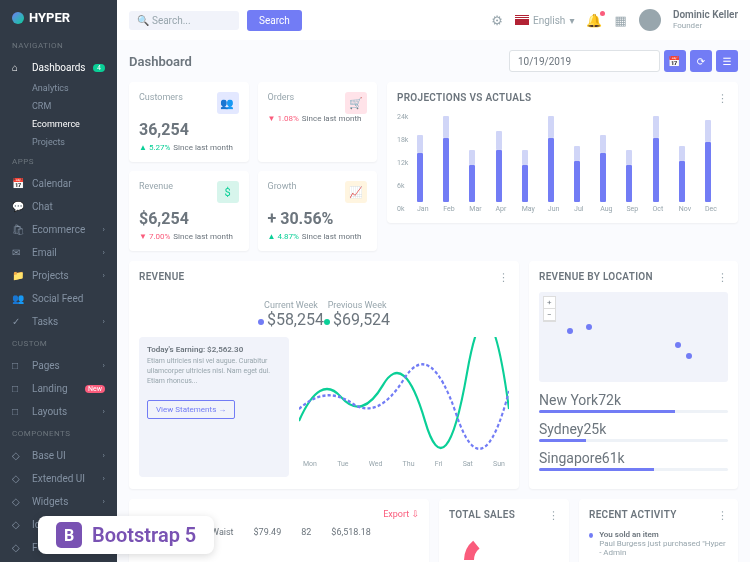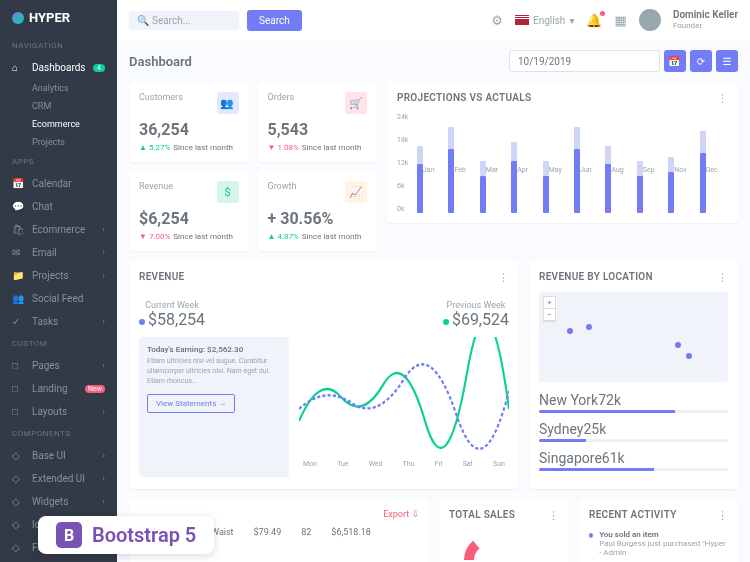--- a/index.html
+++ b/index.html
@@ -48,40 +48,40 @@
 .ic-yellow{background:#fff5e0;color:#ffbc00}
 .stat-val{font-size:16px;font-weight:700;color:#6c757d;margin:6px 0 4px}
 .stat-meta{font-size:8px;display:flex;align-items:center;gap:3px}
 .up{color:#0acf97}
 .down{color:#fa5c7c}
 .card-title{font-size:10px;color:#6c757d;font-weight:600;text-transform:uppercase;letter-spacing:0.3px}
 .card-head{display:flex;justify-content:space-between;margin-bottom:8px}
 .dots{cursor:pointer;color:#98a6ad}
 .chart-bars{display:flex;align-items:end;height:100px;gap:3px;padding-left:20px;position:relative}
 .y-labels{position:absolute;left:0;top:0;height:100%;display:flex;flex-direction:column;justify-content:space-between;font-size:7px;color:#98a6ad}
-.bar-group{flex:1;display:flex;flex-direction:row;align-items:center}
+.bar-group{flex:1;display:flex;flex-direction:column;}
 .bar-stack{display:flex;gap:1px;align-items:end;height:90px}
 .bar{width:6px;background:#727cf5;border-radius:1px}
 .bar.light{background:#d0d5f7}
 .bar-lbl{font-size:7px;color:#98a6ad;margin-top:3px}
 .row2{display:flex;gap:10px;padding:10px 12px 0}
 .rev-card{flex:0 0 390px}
 .loc-card{flex:1}
-.rev-head{display:flex;justify-content:space-between;padding:8px 0}
+.rev-head{display:flex;justify-content:center;padding:8px 0}
 .rev-metric{text-align:center}
 .rev-lbl{font-size:9px;color:#98a6ad;display:block}
 .rev-val{font-size:16px;font-weight:400;color:#6c757d}
 .rev-dot{display:inline-block;width:6px;height:6px;border-radius:50%;margin-right:3px}
 .dot-blue{background:#727cf5}
 .dot-green{background:#0acf97}
 .rev-body{display:flex;gap:10px;height:140px}
 .rev-note{flex:0 0 150px;background:#f1f3fa;padding:8px;border-radius:4px;font-size:8px}
 .rev-note-title{font-weight:600;margin-bottom:3px}
 .rev-note-text{color:#98a6ad;line-height:1.4;font-size:7px}
-.view-btn{border:1px solid #727cf5;color:#727cf5;background:none;padding:4px 8px;font-size:8px;margin-top:8px;cursor:pointer;border-radius:2px}
+.view-btn{border:1px solid #727cf5;color:#727cf5;background:none;padding:4px 8px;font-size:8px;margin-top:14px;cursor:pointer;border-radius:2px}
 .line-chart{flex:1;position:relative}
 .line-chart svg{width:100%;height:120px}
 .line-x{display:flex;justify-content:space-between;font-size:7px;color:#98a6ad;padding:0 4px}
 .map{height:90px;background:#f1f3fa;border-radius:3px;position:relative;margin-bottom:10px}
 .map-dot{position:absolute;width:6px;height:6px;background:#727cf5;border-radius:50%}
 .zoom{position:absolute;left:4px;top:4px;background:#fff;border:1px solid #ddd;font-size:8px}
 .zoom div{padding:1px 3px;border-bottom:1px solid #ddd;cursor:pointer}
 .loc-row{margin-bottom:8px}
 .loc-head{display:flex;justify-content:flex-start;font-size:14px;margin-bottom:2px}
 .loc-bar{height:3px;background:#eef2f7;border-radius:2px;overflow:hidden}
@@ -187,21 +187,20 @@
           <div class="stat-meta">
             <span class="up">▲ 5.27%</span>
             <span>Since last month</span>
           </div>
         </div>
         <div class="card stat-card">
           <div class="stat-head">
             <span class="stat-label">Orders</span>
             <span class="stat-icon ic-red">🛒</span>
           </div>
-          <div class="stat-val">5,543</div>
           <div class="stat-meta">
             <span class="down">▼ 1.08%</span>
             <span>Since last month</span>
           </div>
         </div>
         <div class="card stat-card">
           <div class="stat-head">
             <span class="stat-label">Revenue</span>
             <span class="stat-icon ic-green">$</span>
           </div>
@@ -287,34 +286,52 @@
                 <div style="display:flex;flex-direction:column">
                   <div class="bar light" style="height:22.5px"></div>
                   <div class="bar" style="height:63.75px"></div>
                 </div>
               </div>
               <div class="bar-lbl">Jun</div>
             </div>
             <div class="bar-group">
               <div class="bar-stack">
                 <div style="display:flex;flex-direction:column">
+                  <div class="bar light" style="height:15px"></div>
+                  <div class="bar" style="height:41.25px"></div>
+                </div>
+              </div>
+              <div class="bar-lbl">Jul</div>
+            </div>
+            <div class="bar-group">
+              <div class="bar-stack">
+                <div style="display:flex;flex-direction:column">
                   <div class="bar light" style="height:18.75px"></div>
                   <div class="bar" style="height:48.75px"></div>
                 </div>
               </div>
               <div class="bar-lbl">Aug</div>
             </div>
             <div class="bar-group">
               <div class="bar-stack">
                 <div style="display:flex;flex-direction:column">
                   <div class="bar light" style="height:15px"></div>
                   <div class="bar" style="height:37.5px"></div>
                 </div>
               </div>
               <div class="bar-lbl">Sep</div>
+            </div>
+            <div class="bar-group">
+              <div class="bar-stack">
+                <div style="display:flex;flex-direction:column">
+                  <div class="bar light" style="height:22.5px"></div>
+                  <div class="bar" style="height:63.75px"></div>
+                </div>
+              </div>
+              <div class="bar-lbl">Oct</div>
             </div>
             <div class="bar-group">
               <div class="bar-stack">
                 <div style="display:flex;flex-direction:column">
                   <div class="bar light" style="height:15px"></div>
                   <div class="bar" style="height:41.25px"></div>
                 </div>
               </div>
               <div class="bar-lbl">Nov</div>
             </div>

